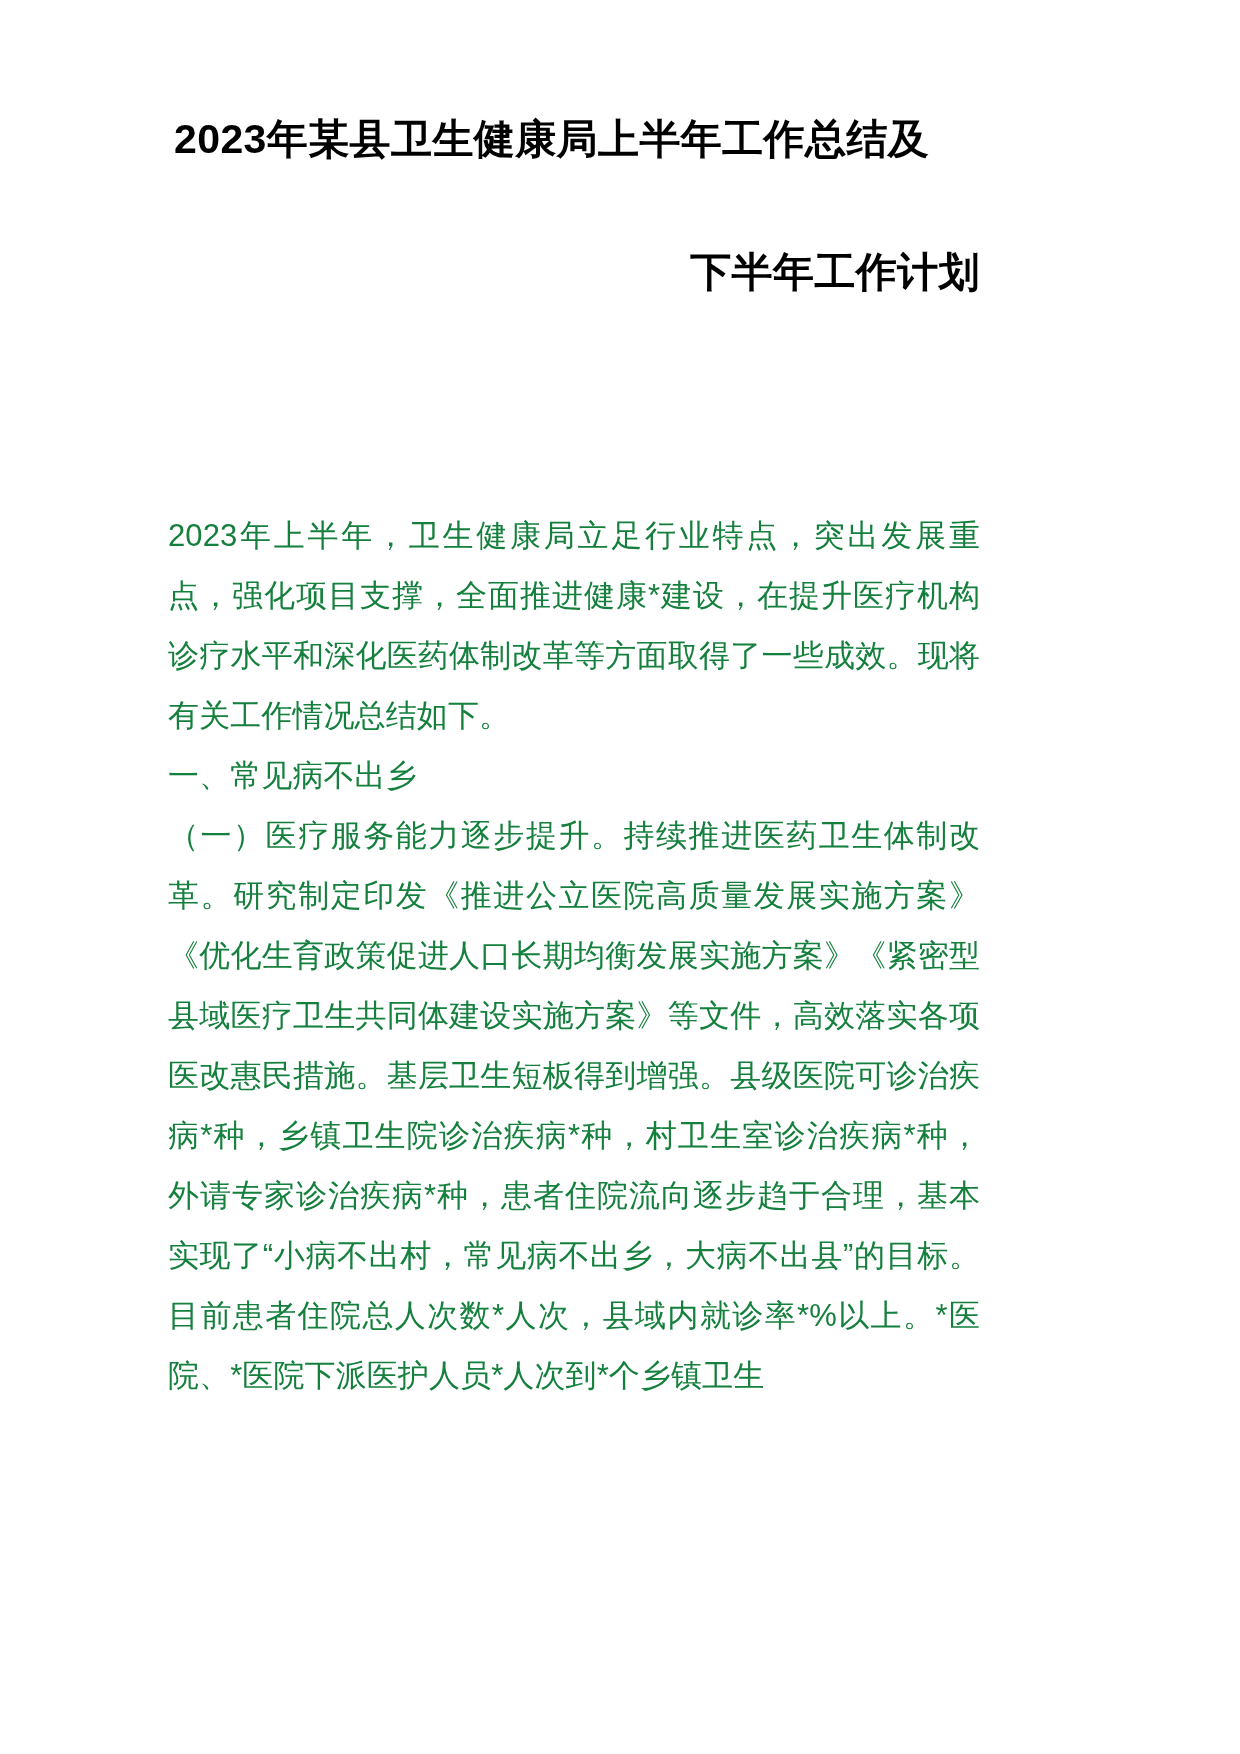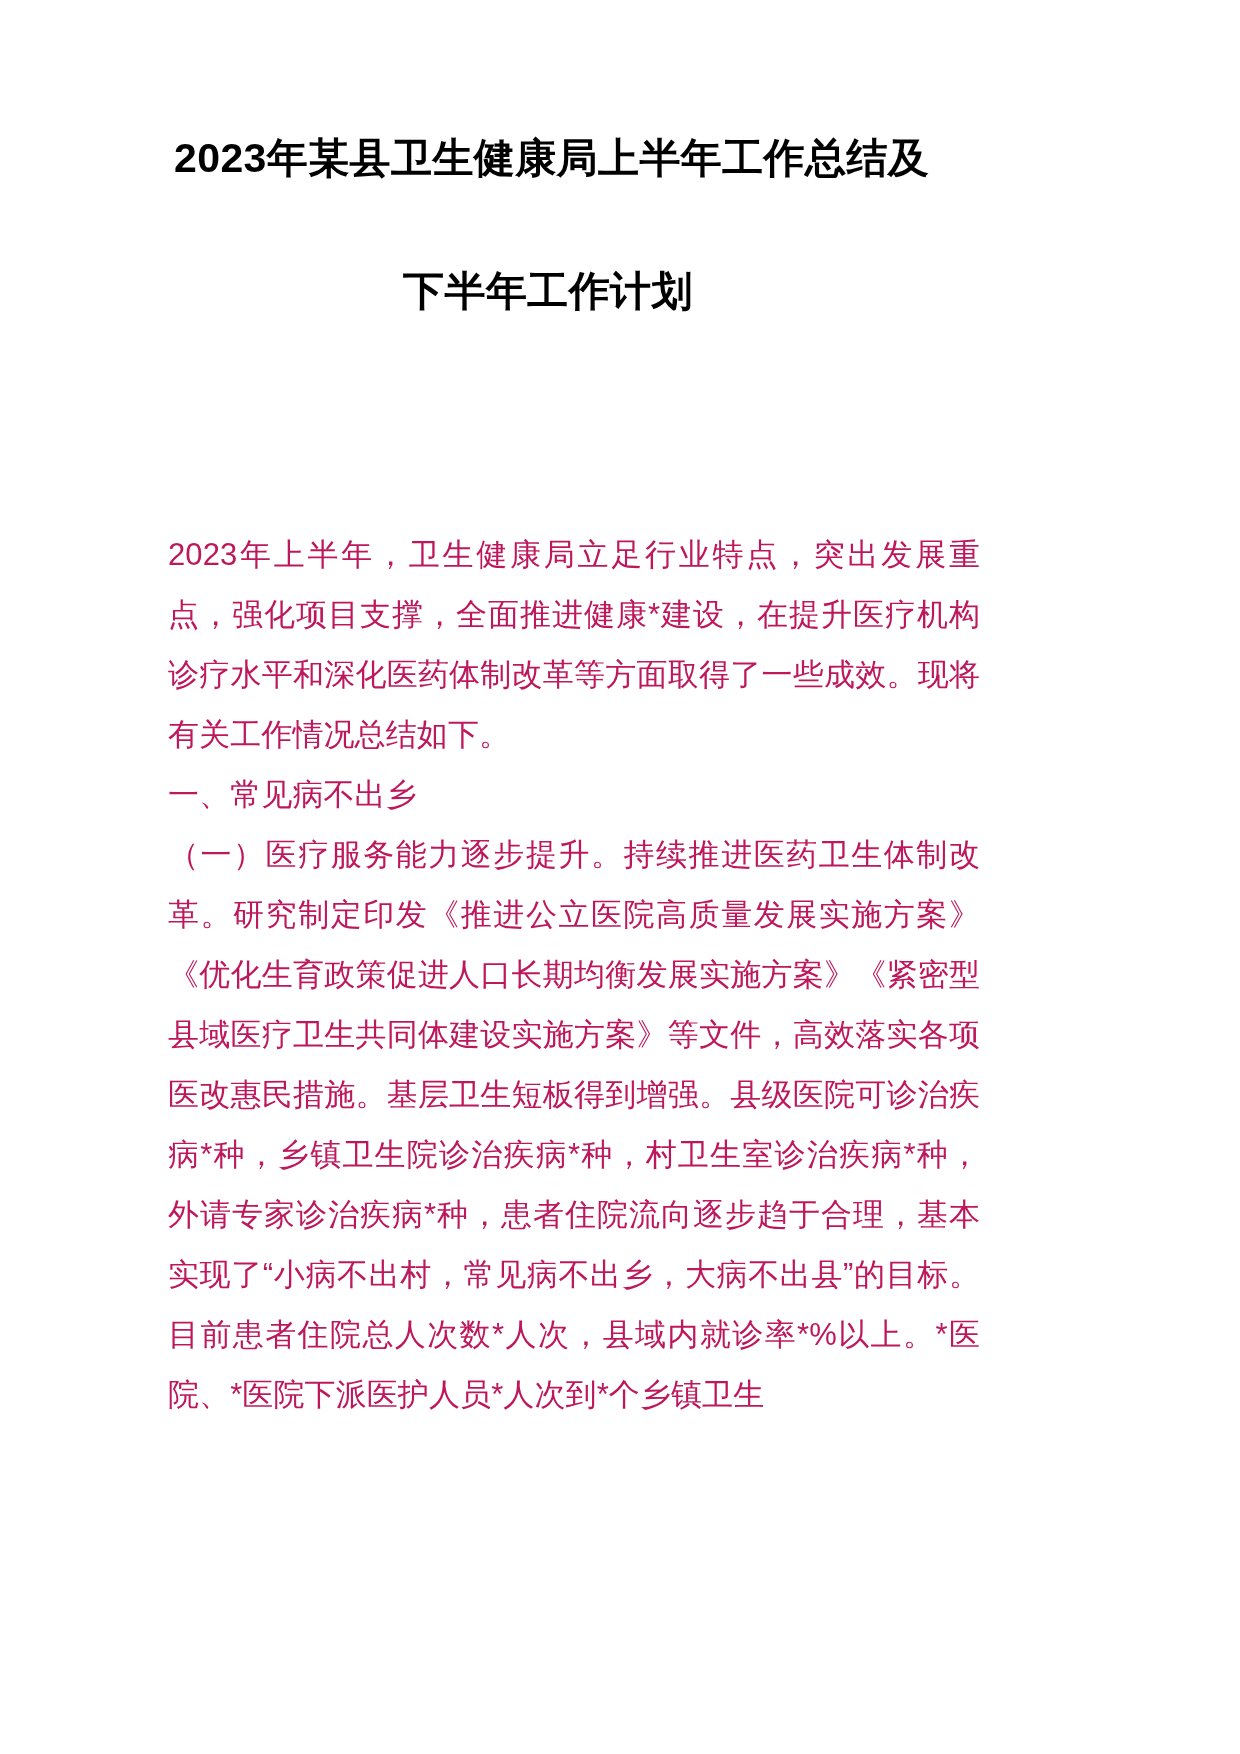--- a/index.html
+++ b/index.html
@@ -32,39 +32,39 @@
     padding: 0;
     font-size: 41px;
     font-weight: 700;
     line-height: 133px;
     letter-spacing: 0.4px;
     text-align: center;
     color: #000000;
     white-space: nowrap;
   }
   .title-block {
-    padding-top: 92px;
+    padding-top: 73px;
   }
   .title-line-1 {
     text-align: left;
     margin-left: 6px;
   }
   .title-line-2 {
-    text-align: center;
+    text-align: right;
     margin-left: -52px;
   }
   .para {
     margin: 0;
     padding: 0;
     font-size: 31px;
     line-height: 60px;
     letter-spacing: 0.1px;
     text-align: justify;
     text-justify: inter-ideograph;
-    color: #be185d;
+    color: #15803d;
     word-break: break-all;
   }
   .body-block {
     padding-top: 167px;
   }
   .para.heading-para {
     text-align: left;
   }
 </style>
 </head>

